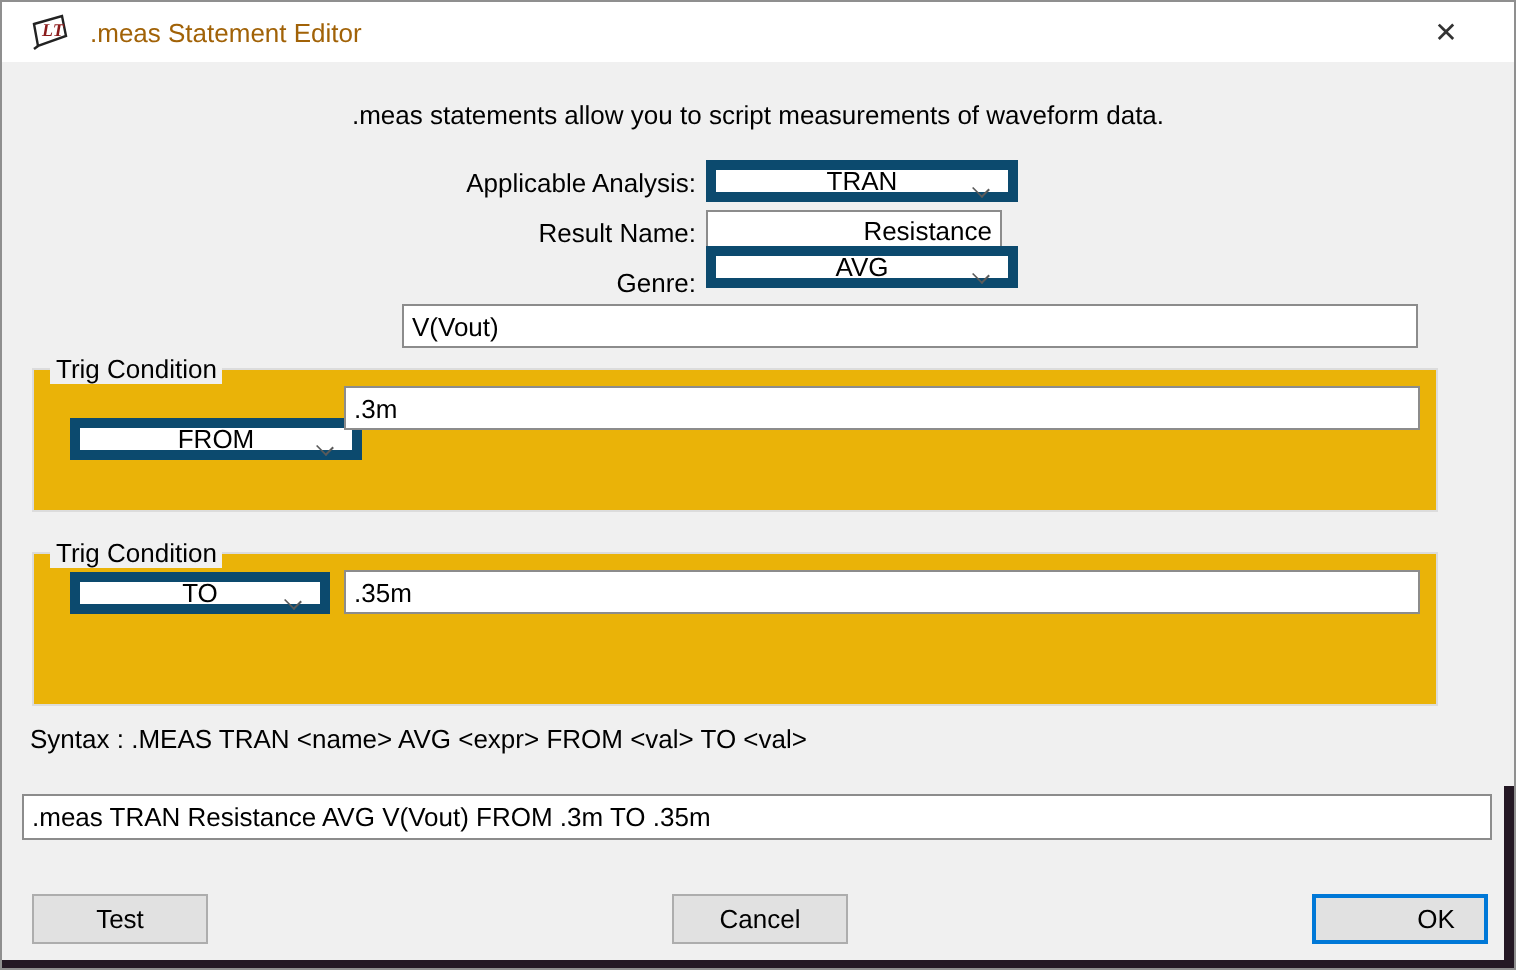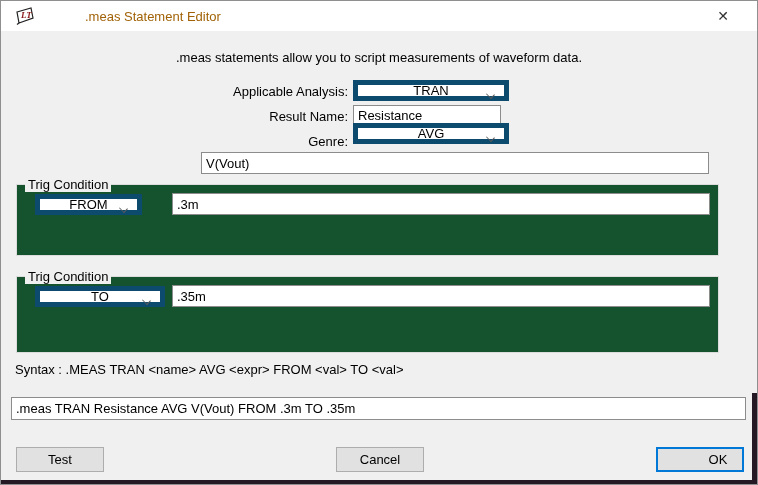--- a/index.html
+++ b/index.html
@@ -13,21 +13,21 @@
   #window {
     position: absolute; left: 0; top: 0; width: 758px; height: 485px;
     background: #f0f0f0;
     border: 1px solid #8f8f8f;
     overflow: hidden;
   }
   
   .titlebar {
     position: absolute; left: 0; top: 0; width: 100%; height: 30px;
     background: #ffffff;
-    display: flex; align-items: center; gap: 40px;
+    display: flex; align-items: center;
   }
   .app-icon { margin-left: 15px; width: 19px; height: 18px; flex: 0 0 auto; }
   .title-text { margin-left: 10px; font-size: 13px; color: #a16207; }
   .close-btn {
     position: absolute; right: 6px; top: 0; width: 56px; height: 30px;
     display: flex; align-items: center; justify-content: center;
     font-size: 14px; color: #333; cursor: pointer; background: transparent; border: none;
   }
   
   .desc {
@@ -45,26 +45,26 @@
   }
   .combo { border: 5px solid #0c4a6e; display: flex; align-items: center; justify-content: center; cursor: default; }
   .combo .val { display: block; }
   .combo .chev {
     position: absolute; right: 10px; top: 6px;
     width: 7px; height: 7px;
     border-right: 1px solid #5a5a5a; border-bottom: 1px solid #5a5a5a;
     transform: rotate(45deg) scaleY(0.8);
   }
   input.field { padding: 0 4px; }
-  input.center { text-align: left; }
+  input.center { text-align: right; }
   
   .groupbox {
     position: absolute;
     border: 1px solid #dcdcdc;
-    background: #14532d;
+    background: #eab308;
   }
   .groupbox > .gb-label {
     position: absolute; top: -8px; left: 8px;
     background: #f0f0f0; padding: 0 3px;
   }
   .syntax { position: absolute; left: 14px; top: 361px; }
   
   .btn {
     position: absolute;
     width: 88px; height: 25px;
@@ -108,21 +108,21 @@
   <div class="lbl" style="left:100px; top:133px; width:247px;">Genre:</div>
   <div class="combo" style="left:352px; top:122px; width:156px; height:21px;">
     <span class="val">AVG</span>
     <span class="chev"></span>
   </div>
 
   <input class="field" style="left: 200px; top: 151px; width: 508px; height: 22px;" value="V(Vout)">
 
   <div class="groupbox" style="left:15px; top:183px; width:703px; height:72px;">
     <span class="gb-label">Trig Condition</span>
-    <div class="combo" style="left:18px; top:9px; width:107px; height:21px;">
+    <div class="combo" style="left:18px; top:24px; width:146px; height:21px;">
       <span class="val">FROM</span>
       <span class="chev"></span>
     </div>
     <input class="field" style="left: 155px; top: 8px; width: 538px; height: 22px;" value=".3m">
   </div>
 
   <div class="groupbox" style="left:15px; top:275px; width:703px; height:77px;">
     <span class="gb-label">Trig Condition</span>
     <div class="combo" style="left:18px; top:9px; width:130px; height:21px;">
       <span class="val">TO</span>

